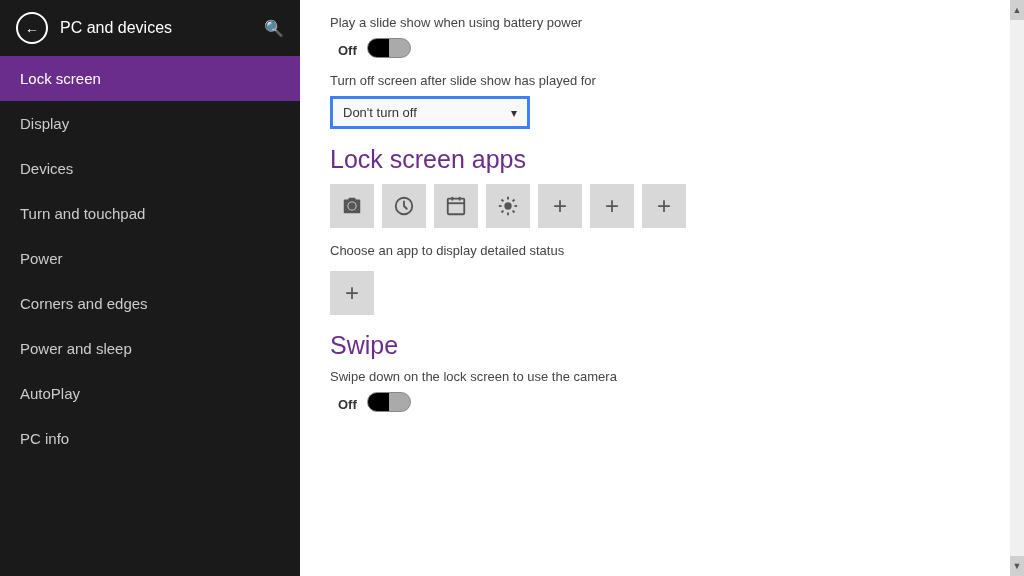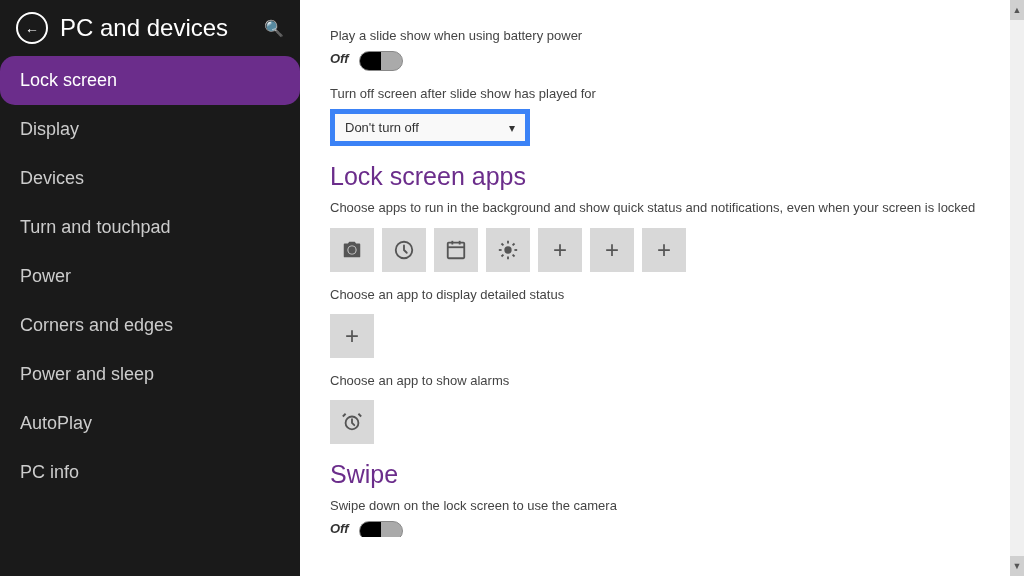--- a/index.html
+++ b/index.html
@@ -39,74 +39,72 @@
       border: 2px solid #fff;
       display: flex;
       align-items: center;
       justify-content: center;
       cursor: pointer;
       color: #fff;
       font-size: 14px;
     }
 
     .sidebar-title {
-      font-size: 24px;
+      font-size: 16px;
       font-weight: 300;
       color: #fff;
       flex: 1;
     }
 
     .search-icon-btn {
       color: #fff;
       font-size: 16px;
       cursor: pointer;
       background: none;
       border: none;
     }
 
     .nav-item {
       padding: 14px 20px;
       color: #ccc;
       cursor: pointer;
-      font-size: 18px;
+      font-size: 15px;
       font-weight: 300;
-      border-radius: 15px;
     }
 
     .nav-item.active {
       background: #6b2d8b;
       color: #fff;
     }
 
     
     .main-content {
       flex: 1;
-      padding: 17px 30px;
+      padding: 4px 30px;
       overflow-y: auto;
       height: 537px;
       position: relative;
     }
 
     .main-content::-webkit-scrollbar {
       width: 12px;
     }
     .main-content::-webkit-scrollbar-track {
       background: #f0f0f0;
     }
     .main-content::-webkit-scrollbar-thumb {
       background: #bbb;
     }
 
     
     .toggle-container {
       display: flex;
-      align-items: flex-start;
+      align-items: flex-end;
       gap: 10px;
-      margin: 4px 0 10px;
-      font-style: italic;
+      margin: 4px 8px 10px;
     }
 
     .toggle-label {
       font-size: 13px;
       color: #333;
       font-weight: 600;
     }
 
     .toggle {
       width: 44px;
@@ -135,21 +133,21 @@
       color: #444;
       margin-bottom: 6px;
       max-width: 700px;
       line-height: 1.4;
     }
 
     
     .dropdown {
       display: flex;
       align-items: center;
-      border: 5px solid #3b82f6;
+      border: 3px solid #3b82f6;
       padding: 6px 10px;
       width: 200px;
       cursor: pointer;
       background: #f9f9f9;
       justify-content: space-between;
       font-size: 13px;
       color: #333;
     }
 
     .dropdown-arrow {
@@ -227,21 +225,20 @@
 
   <div class="setting-row">
     <div class="setting-desc">Turn off screen after slide show has played for</div>
     <div class="dropdown">
       <span>Don't turn off</span>
       <span class="dropdown-arrow">▾</span>
     </div>
   </div>
 
   <div class="section-heading">Lock screen apps</div>
-  <div class="setting-desc">Choose apps to run in the background and show quick status and notifications, even when your screen is locked</div>
 
   <div class="app-icons-row">
 
     <button class="app-icon-btn">
       <svg viewBox="0 0 24 24">
           <circle cx="12" cy="12" r="4"></circle>
           <path d="M9 3l-1.5 2H4a1 1 0 0 0-1 1v13a1 1 0 0 0 1 1h16a1 1 0 0 0 1-1V6a1 1 0 0 0-1-1h-3.5L15 3H9zm3 14a5 5 0 1 1 0-10 5 5 0 0 1 0 10z"></path>
         </svg>
     </button>
 
@@ -280,33 +277,20 @@
     <button class="app-icon-btn" style="font-size:24px; color:#555; font-weight:300;">+</button>
   </div>
 
   <div class="setting-row">
     <div class="setting-desc">Choose an app to display detailed status</div>
     <div class="app-icons-row">
       <button class="app-icon-btn" style="font-size:24px; color:#555; font-weight:300;">+</button>
     </div>
   </div>
 
-  <div class="setting-row">
-    <div class="setting-desc">Choose an app to show alarms</div>
-    <div class="app-icons-row">
-      <button class="app-icon-btn">
-        <svg viewBox="0 0 24 24">
-            <circle cx="12" cy="13" r="7" fill="none" stroke="#555" stroke-width="2"></circle>
-            <path d="M12 9v4l2.5 2.5" stroke="#555" stroke-width="2" fill="none" stroke-linecap="round"></path>
-            <line x1="5" y1="3" x2="2" y2="6" stroke="#555" stroke-width="2"></line>
-            <line x1="19" y1="3" x2="22" y2="6" stroke="#555" stroke-width="2"></line>
-          </svg>
-      </button>
-    </div>
-  </div>
 
   <div class="section-heading">Swipe</div>
   <div class="setting-row">
     <div class="setting-desc">Swipe down on the lock screen to use the camera</div>
     <div class="toggle-container">
       <span class="toggle-label">Off</span>
       <div class="toggle off"></div>
     </div>
   </div>
 

